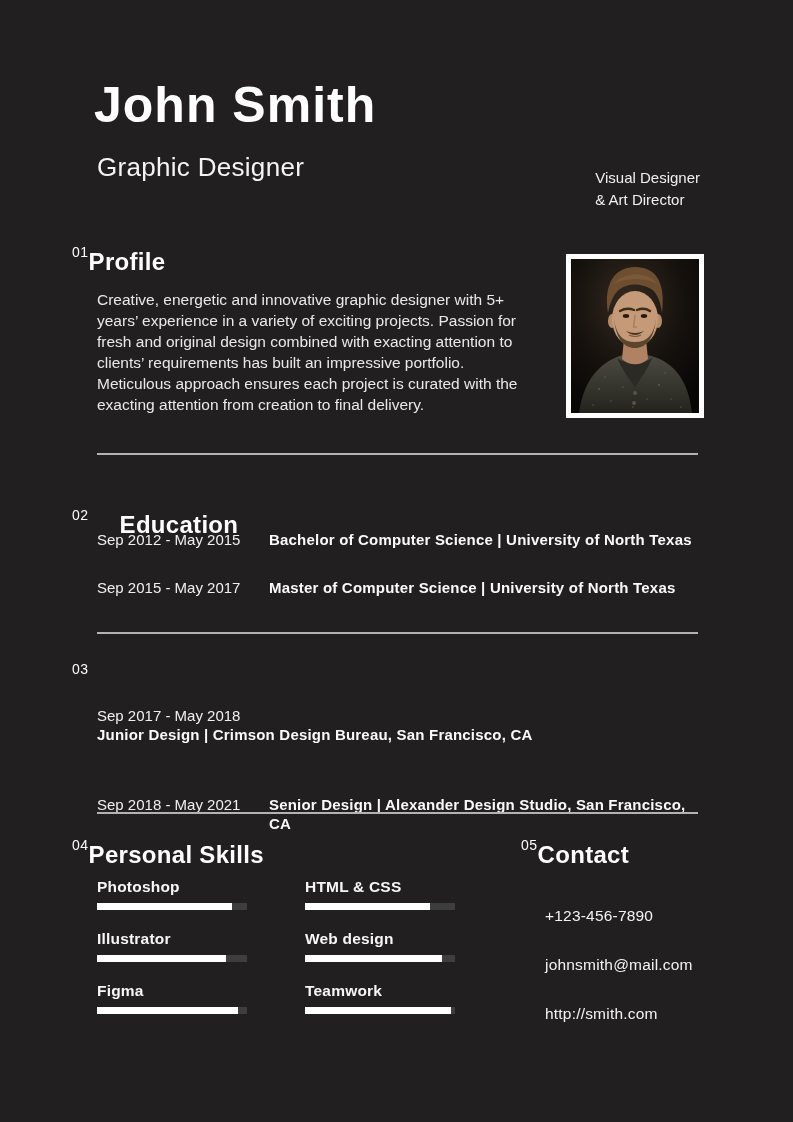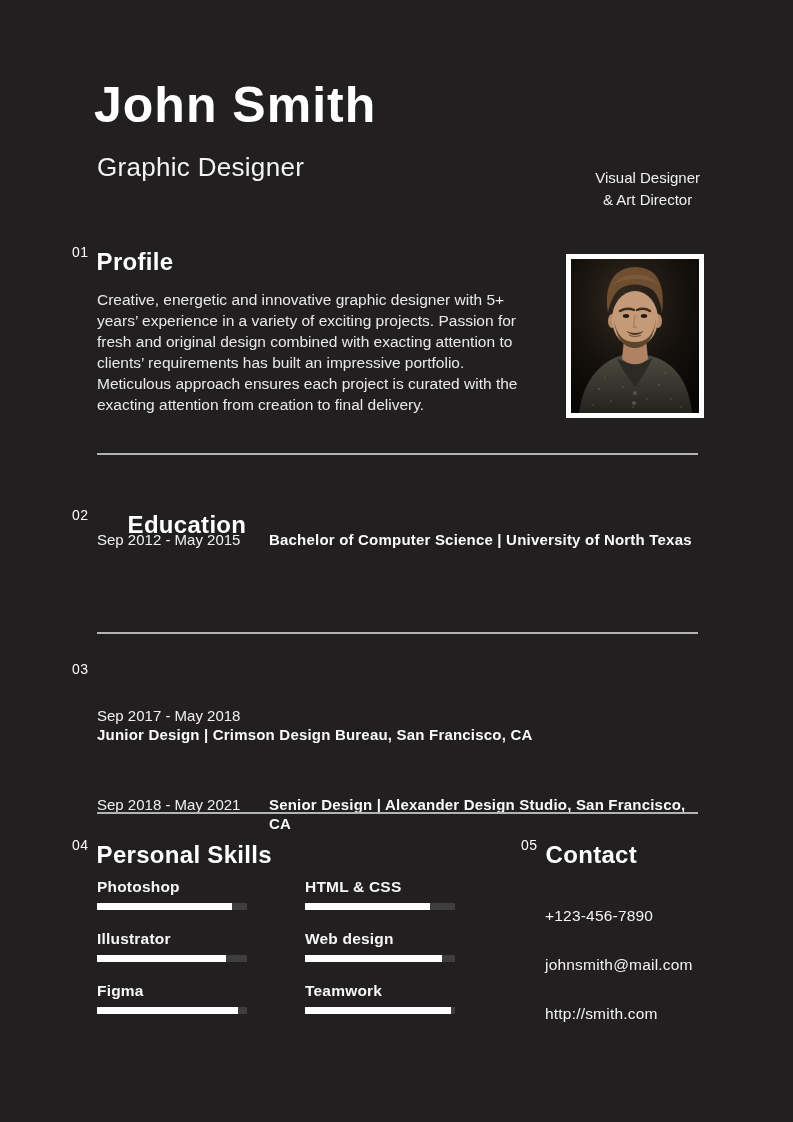--- a/index.html
+++ b/index.html
@@ -13,28 +13,28 @@
   .name {
     position:absolute; left:94px; top:78px;
     font-size:50px; font-weight:700; letter-spacing:1px; color:#ffffff;
     line-height:1.1;
   }
   .role {
     position:absolute; left:97px; top:152px;
     font-size:26px; font-weight:400; letter-spacing:0.3px; color:#f5f4f4;
   }
   .tagline {
-    position:absolute; right:101px; top:167px; text-align:center;
+    position:absolute; right:101px; top:167px; text-align:left;
     font-size:15px; line-height:21.5px; font-weight:400; color:#f1f0f0;
   }
 
   
   .sec { position:absolute; left:72px; display:flex; align-items:flex-start; }
   .sec .num { font-size:14px; font-weight:500; color:#fdfdfd; margin-top:1px; letter-spacing:0.5px; }
-  .sec .title { font-size:24px; font-weight:700; color:#ffffff; margin-left:8px; margin-top:7px; line-height:1; letter-spacing:0.3px; }
+  .sec .title { font-size:24px; font-weight:700; color:#ffffff; margin-top:7px; line-height:1; letter-spacing:0.3px; }
 
   
   .profile-body {
     position:absolute; left:97px; top:289px; width:437px;
     font-size:15.5px; line-height:21px; font-weight:400; color:#eae9e9;
   }
 
   
   .photo-frame {
     position:absolute; left:566px; top:254px; width:138px; height:164px;
@@ -146,20 +146,24 @@
   <div class="divider d1"></div>
 
   <div class="sec" style="top:506px;gap:31px;">
     <span class="num">02</span>
     <span class="title">Education</span>
   </div>
   <div class="row" style="top:530px;">
     <span class="period">Sep 2012 - May 2015</span>
     <span class="detail">Bachelor of Computer Science | University of North Texas</span>
   </div>
+  <div class="row" style="top:578px;">
+    <span class="period">Sep 2015 - May 2017</span>
+    <span class="detail">Master of Computer Science | University of North Texas</span>
+  </div>
 
   <div class="divider d2"></div>
 
   <div class="sec" style="top:660px;">
     <span class="num">03</span>
   </div>
   <div class="row" style="top:706px;flex-direction:column;">
     <span class="period">Sep 2017 - May 2018</span>
     <span class="detail">Junior Design | Crimson Design Bureau, San Francisco, CA</span>
   </div>

